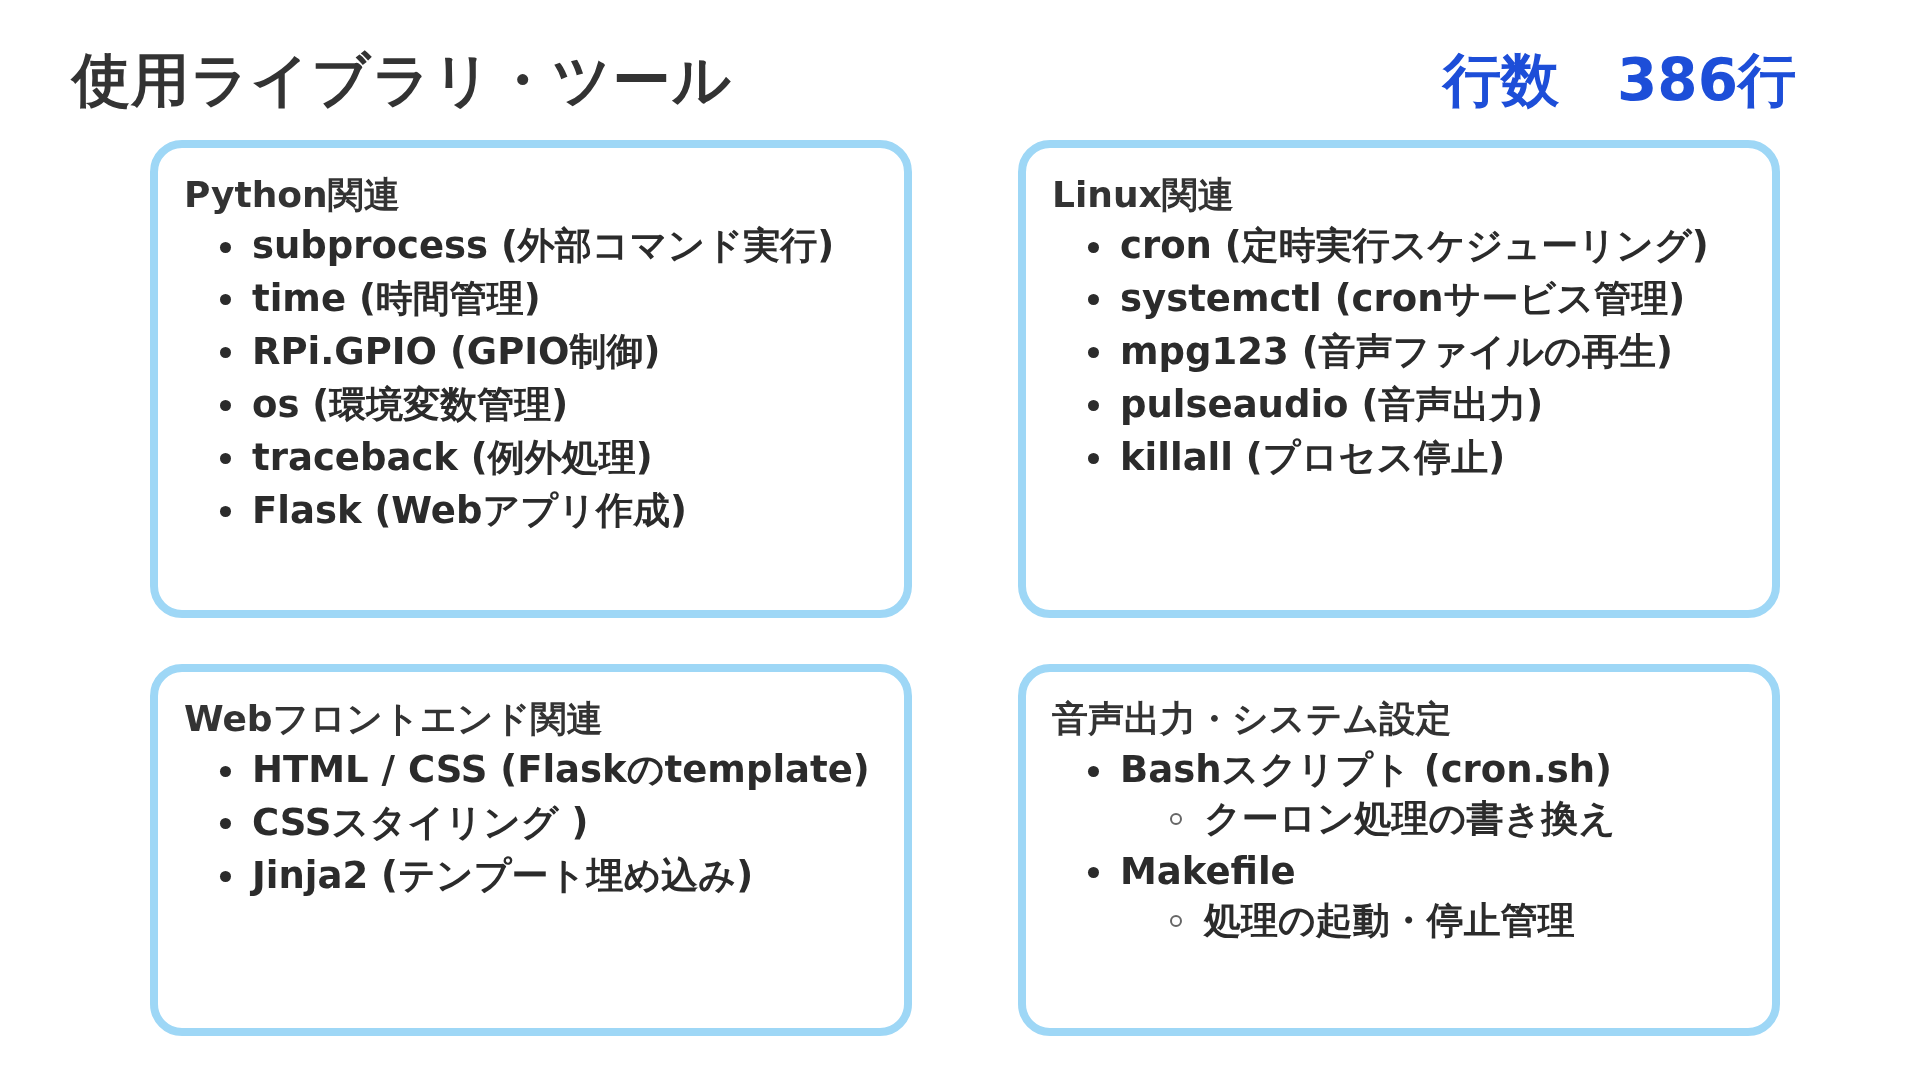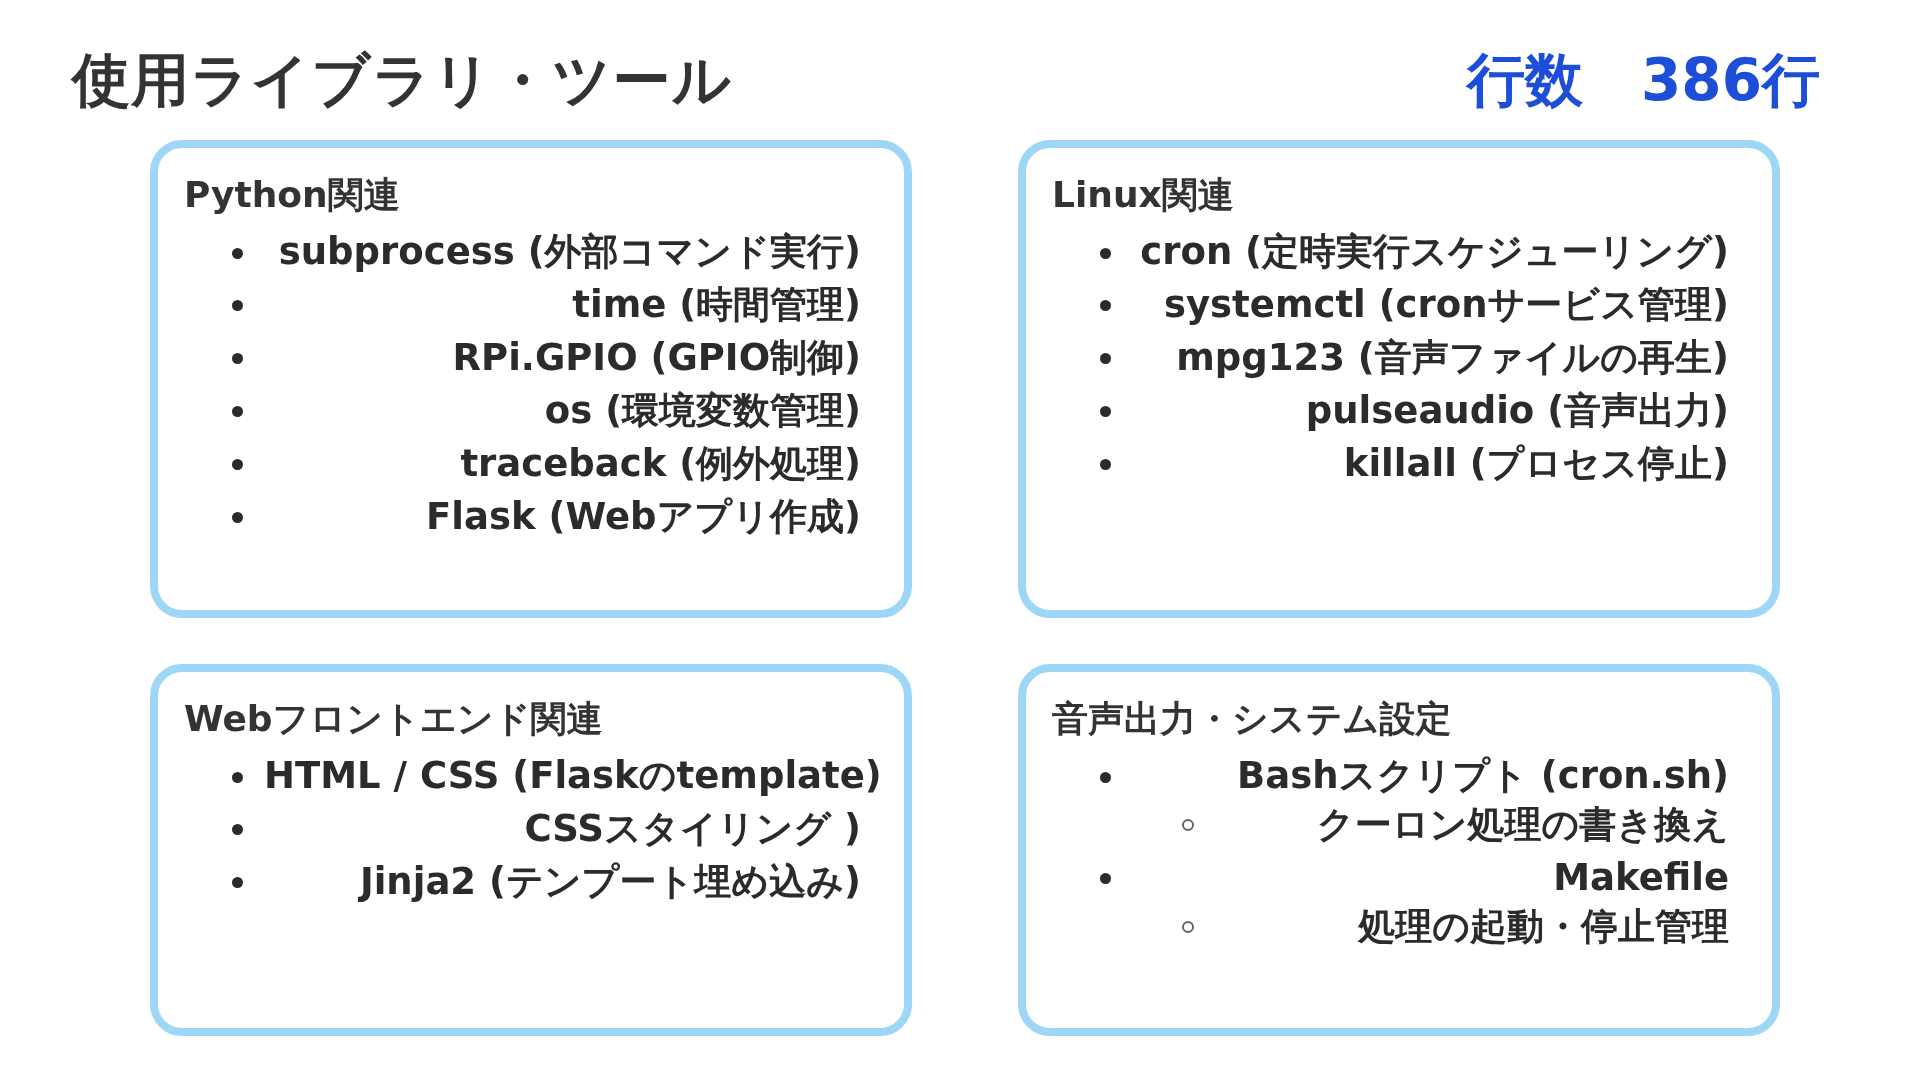--- a/index.html
+++ b/index.html
@@ -27,21 +27,21 @@
   
   .header {
     position: absolute;
     top: 26px;
     left: 0;
     width: 1920px;
     height: 110px;
     display: flex;
     align-items: center;
     box-sizing: border-box;
-    padding: 0 60px 0 72px;
+    padding: 0 84px 0 72px;
   }
   .slide-title {
     font-size: 58px;
     font-weight: 700;
     letter-spacing: 0.02em;
     color: #333333;
     white-space: nowrap;
     line-height: 1.1;
   }
   .header-spacer { flex: 1 1 auto; }
@@ -66,38 +66,37 @@
     grid-template-rows: 478px 372px;
     column-gap: 106px;
     row-gap: 46px;
   }
 
   .card {
     background: #ffffff;
     border: 8px solid #9ed7f6;
     border-radius: 32px;
     box-sizing: border-box;
-    padding: 24px 31px 20px 26px;
+    padding: 24px 40px 20px 26px;
     overflow: hidden;
   }
 
   .card-title {
     font-size: 36px;
     font-weight: 700;
     color: #333333;
     line-height: 1.25;
     margin: 0 0 6px 0;
     white-space: nowrap;
   }
 
   ul.bullets {
     list-style: none;
-    margin: 12px;
+    margin: 0;
     padding: 0 0 0 30px;
-    text-align: right;
   }
   ul.bullets > li {
     position: relative;
     font-size: 37px;
     font-weight: 600;
     color: #2b2b2b;
     line-height: 1.27;
     padding-left: 38px;
     margin: 0 0 6px 0;
     white-space: nowrap;

